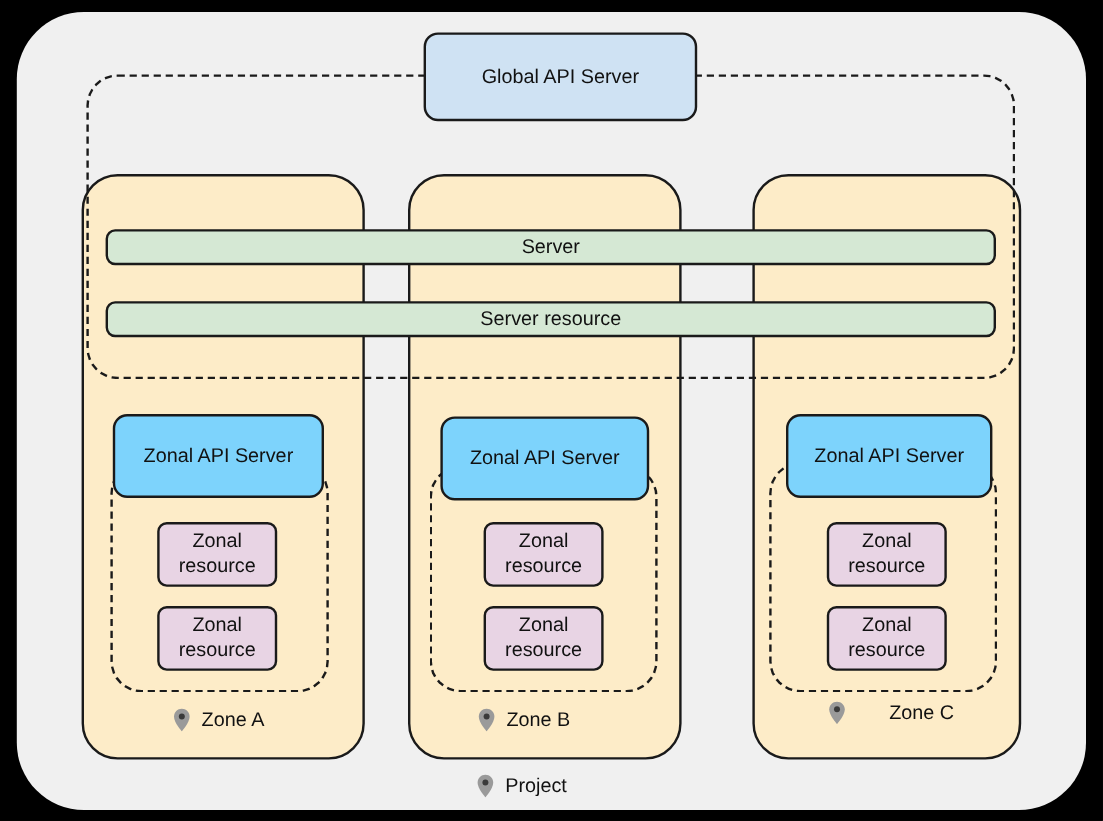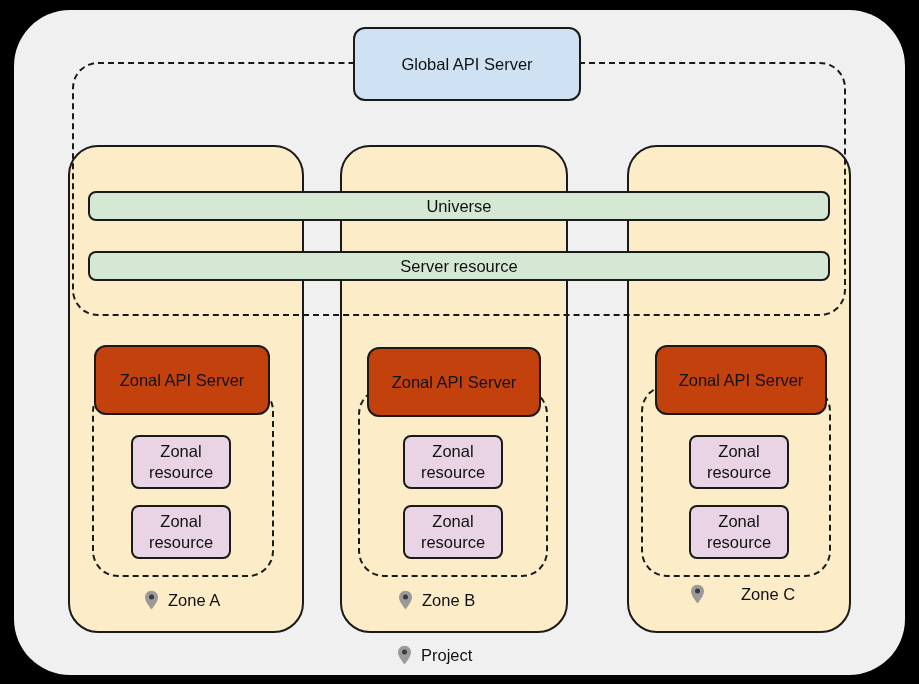--- a/index.html
+++ b/index.html
@@ -100,21 +100,21 @@
     background: transparent;
     z-index: 5;
   }
   .zr-a { left: 92px;  top: 385px; width: 182px; height: 192px; }
   .zr-b { left: 358px; top: 388px; width: 190px; height: 189px; }
   .zr-c { left: 641px; top: 385px; width: 190px; height: 192px; }
 
   
   .zonal-api {
     position: absolute;
-    background: #c2410c;
+    background: #7dd3fc;
     border: 2px solid #1a1a1a;
     border-radius: 12px;
     box-sizing: border-box;
     display: flex;
     align-items: center;
     justify-content: center;
     font-size: 16.5px;
     color: #111111;
     z-index: 7;
   }
@@ -170,21 +170,21 @@
 
   <div class="universe-panel"></div>
 
   <div class="zone zone-a"></div>
   <div class="zone zone-b"></div>
   <div class="zone zone-c"></div>
 
   <div class="global-region"></div>
 
   <div class="global-bar bar-project">
-    <span>Universe</span>
+    <span>Server</span>
   </div>
   <div class="global-bar bar-globalres">
     <span>Server resource</span>
   </div>
 
   <div class="global-api">
     <span>Global API Server</span>
   </div>
 
   <div class="zonal-region zr-a"></div>

